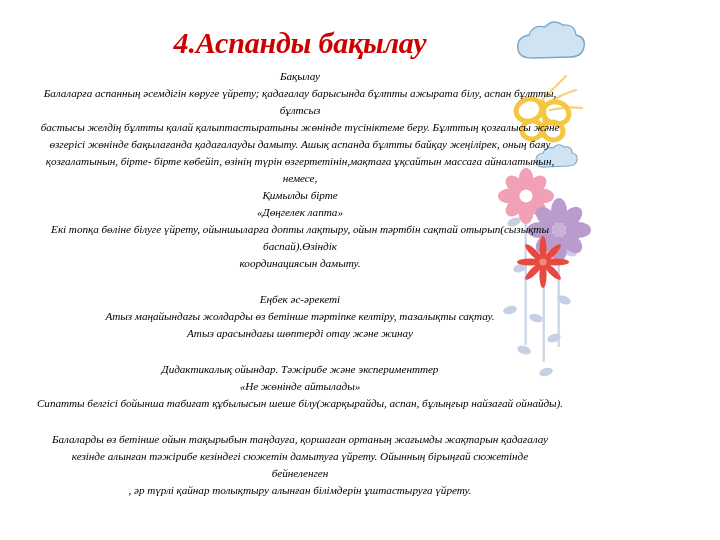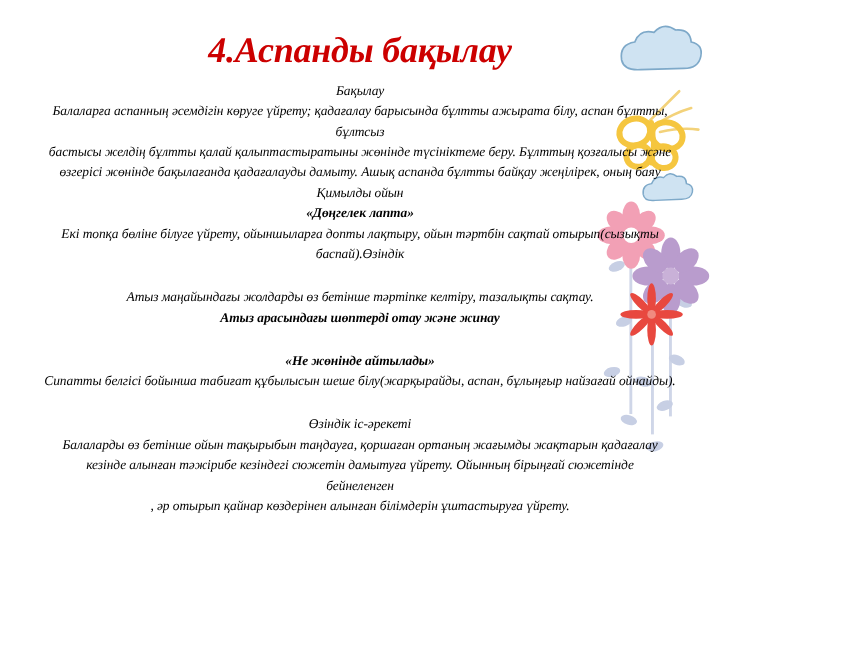--- a/index.html
+++ b/index.html
@@ -40,21 +40,21 @@
   .line {
     text-align: center;
     font-style: italic;
     font-size: 11.2px;
     line-height: 1.52;
     color: #000000;
     margin: 0;
     letter-spacing: -0.05px;
   }
   .line.bold {
-    font-weight: bold;
+    font-weight: normal;
   }
   .line.wide {
     padding: 0 4px;
   }
   .blockgap {
     height: 19px;
   }
   
   .decor {
     position: absolute;
@@ -159,46 +159,49 @@
 
   <h1 class="title">4.Аспанды бақылау</h1>
 
   <div class="content">
 
     <div>
       <p class="line">Бақылау</p>
       <p class="line">Балаларға аспанның әсемдігін көруге үйрету; қадағалау барысында бұлтты ажырата білу, аспан бұлтты, бұлтсыз</p>
       <p class="line">бастысы желдің  бұлтты қалай қалыптастыратыны жөнінде түсініктеме беру. Бұлттың қозғалысы   және</p>
       <p class="line">өзгерісі жөнінде бақылағанда қадағалауды дамыту. Ашық аспанда бұлтты байқау жеңілірек, оның баяу</p>
-    </div>
-
-    <div>
-      <p class="line">Қимылды ойын</p>
+      <p class="line">қозғалатынын, бірте- бірте көбейіп, өзінің түрін өзгертетінін,мақтаға ұқсайтын массаға айналатынын, немесе,</p>
+    </div>
+
+    <div>
+      <p class="line">Қимылды бірте</p>
       <p class="line bold">«Дөңгелек лапта»</p>
       <p class="line wide">Екі топқа бөліне білуге үйрету, ойыншыларға допты лақтыру, ойын тәртбін сақтай отырып(сызықты баспай).Өзіндік</p>
+      <p class="line">координациясын дамыту.</p>
     </div>
 
     <div class="blockgap"></div>
 
     <div>
+      <p class="line">Еңбек әс-әрекеті</p>
       <p class="line">Атыз маңайындағы жолдарды өз бетінше тәртіпке келтіру, тазалықты сақтау.</p>
       <p class="line bold">Атыз арасындағы шөптерді отау және жинау</p>
     </div>
 
     <div class="blockgap"></div>
 
     <div>
+      <p class="line">Дидактикалық ойындар. Тәжірибе және эксперименттер</p>
       <p class="line bold">«Не жөнінде айтылады»</p>
       <p class="line">Сипатты белгісі бойынша табиғат құбылысын шеше білу(жарқырайды, аспан, бұлыңғыр найзағай ойнайды).</p>
     </div>
 
     <div class="blockgap"></div>
 
     <div>
-      <p class="line">Өзіндік іс-әрекеті</p>
       <p class="line">Балаларды өз бетінше  ойын тақырыбын таңдауға, қоршаған ортаның жағымды жақтарын қадағалау</p>
       <p class="line">кезінде алынған тәжірибе кезіндегі сюжетін дамытуға үйрету. Ойынның бірыңғай сюжетінде</p>
       <p class="line">бейнеленген</p>
-      <p class="line">, әр отырып қайнар көздерінен алынған білімдерін  ұштастыруға үйрету.</p>
+      <p class="line">, әр түрлі қайнар толықтыру алынған білімдерін  ұштастыруға үйрету.</p>
     </div>
 
   </div>
 </div>
 
 </body></html>

